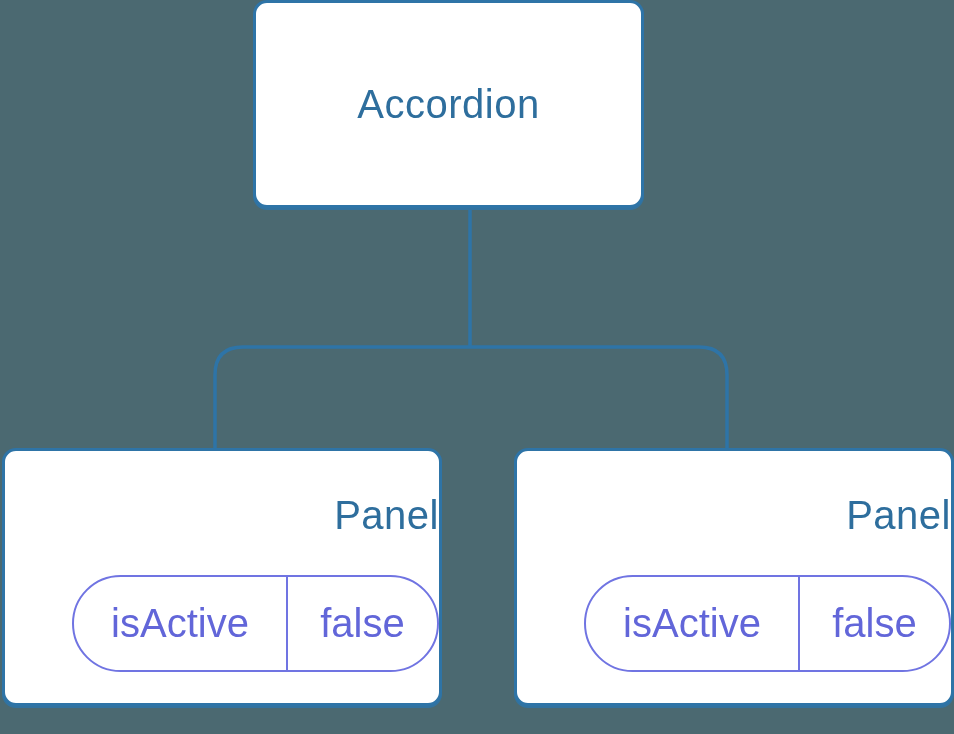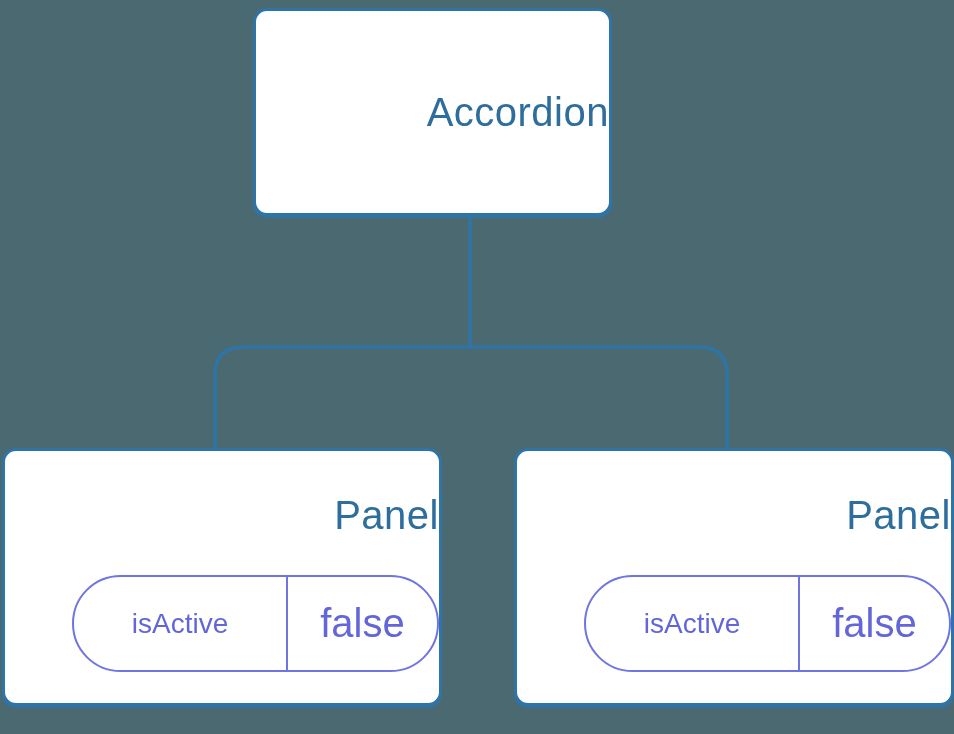--- a/index.html
+++ b/index.html
@@ -35,26 +35,26 @@
   }
   .node {
     position: absolute;
     background: var(--node-fill);
     border: 3px solid var(--line);
     border-radius: 14px;
     box-shadow: 0 2px 0 rgba(46, 116, 167, 0.85);
   }
   .node-root {
     left: 253px;
-    top: 8px;
-    width: 359px;
+    top: 0;
+    width: 391px;
     height: 208px;
     display: flex;
     align-items: center;
-    justify-content: flex-end;
+    justify-content: center;
   }
   .node-label {
     color: var(--node-text);
     font-size: 40px;
     font-weight: 500;
     letter-spacing: 0.5px;
   }
   .node-panel {
     top: 448px;
     width: 440px;
@@ -76,21 +76,21 @@
     display: flex;
     align-items: stretch;
     overflow: hidden;
   }
   .state-key {
     width: 212px;
     display: flex;
     align-items: center;
     justify-content: center;
     color: var(--state-text);
-    font-size: 28px;
+    font-size: 40px;
     font-weight: 500;
   }
   .state-value {
     flex: 1;
     border-left: 2px solid var(--state-border);
     display: flex;
     align-items: center;
     justify-content: center;
     color: var(--state-text);
     font-size: 40px;

